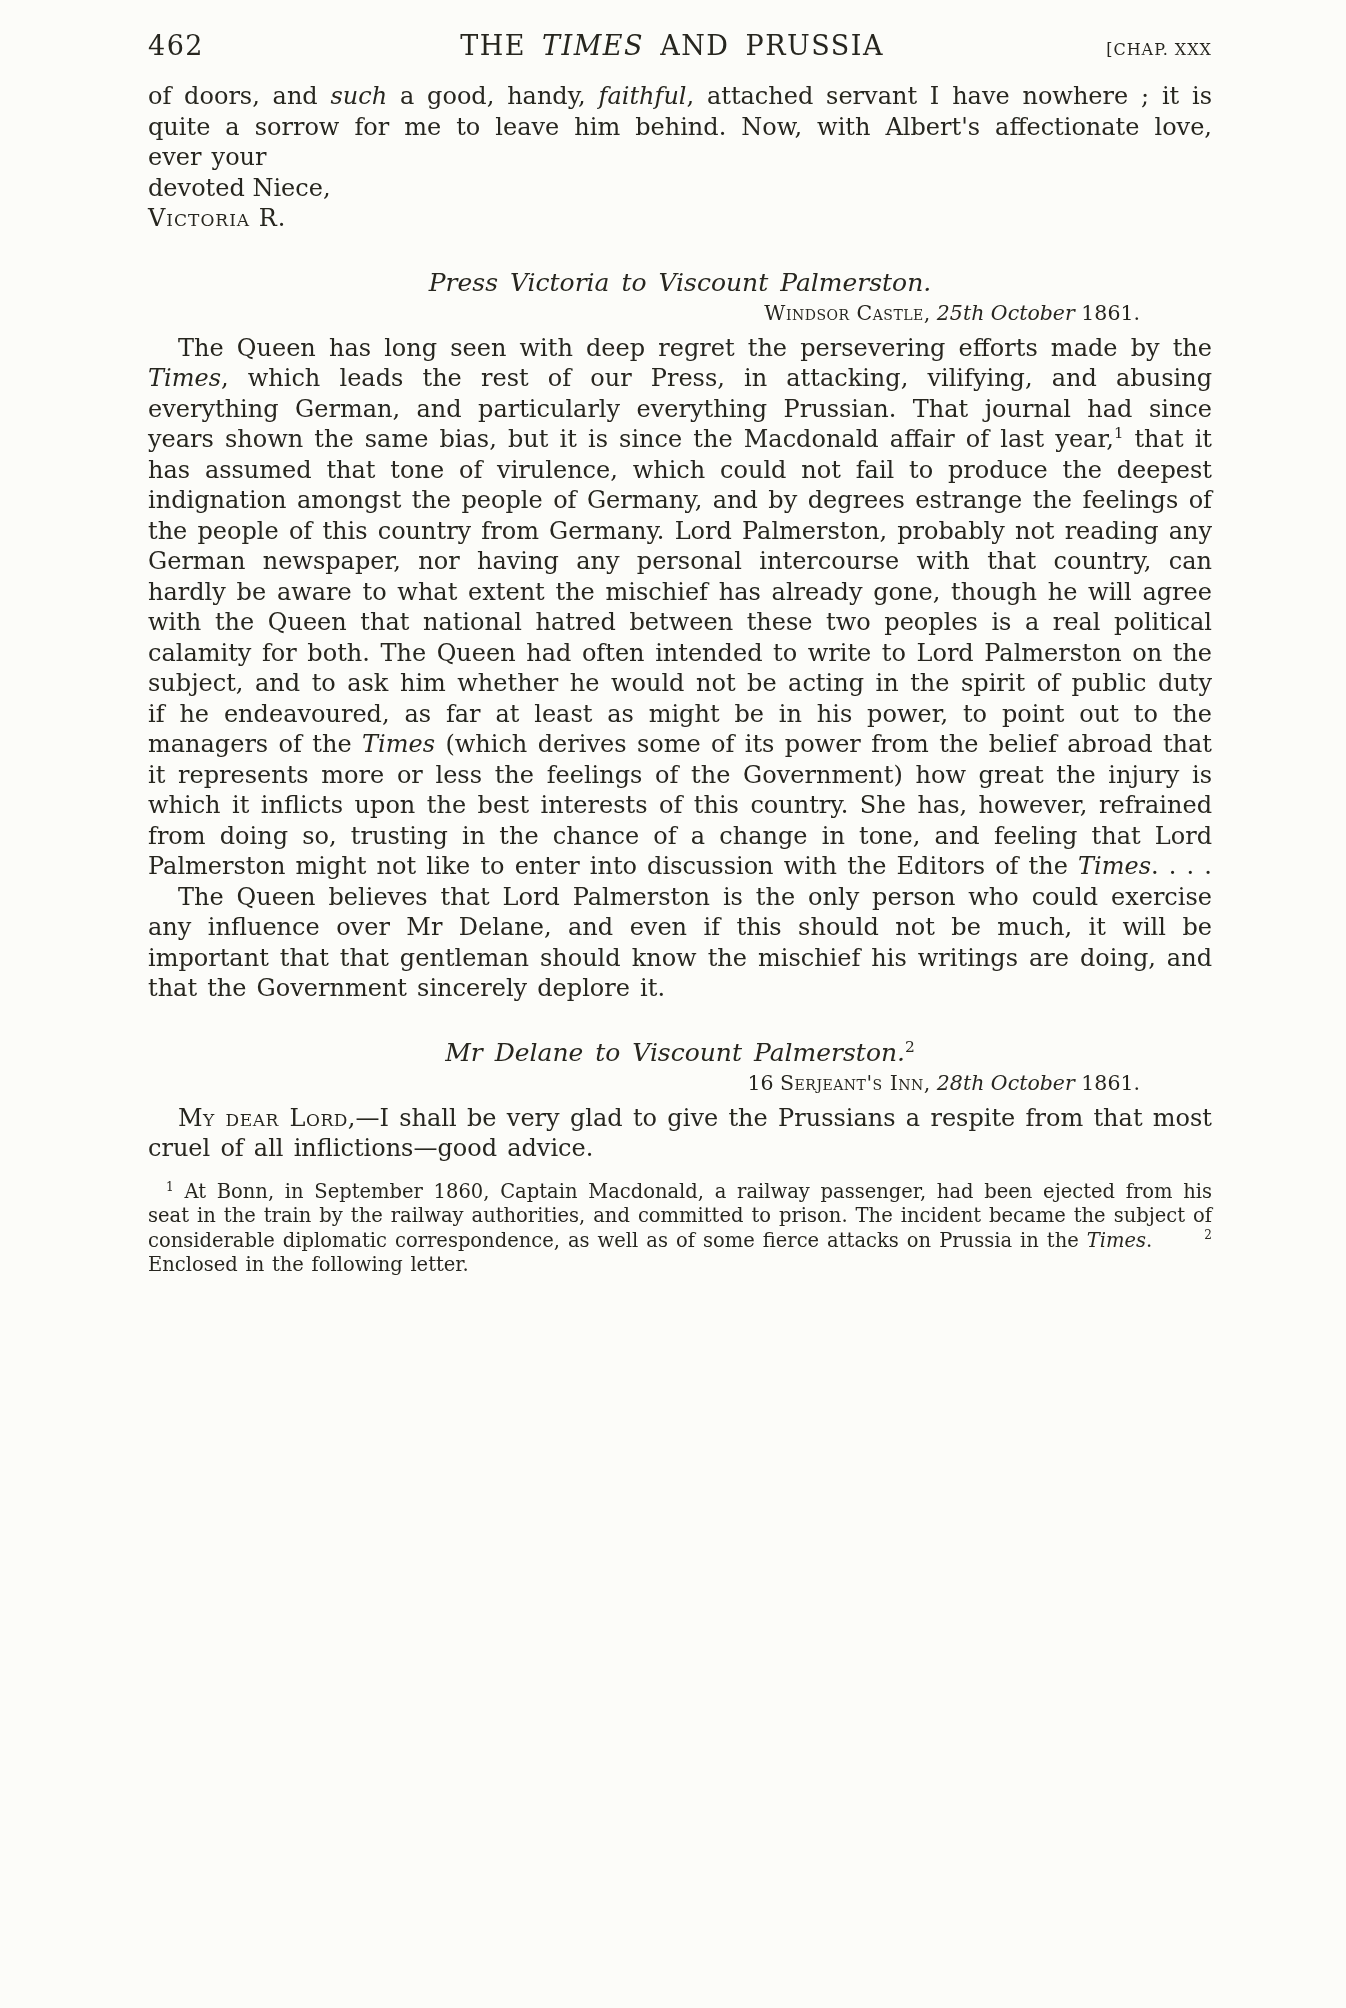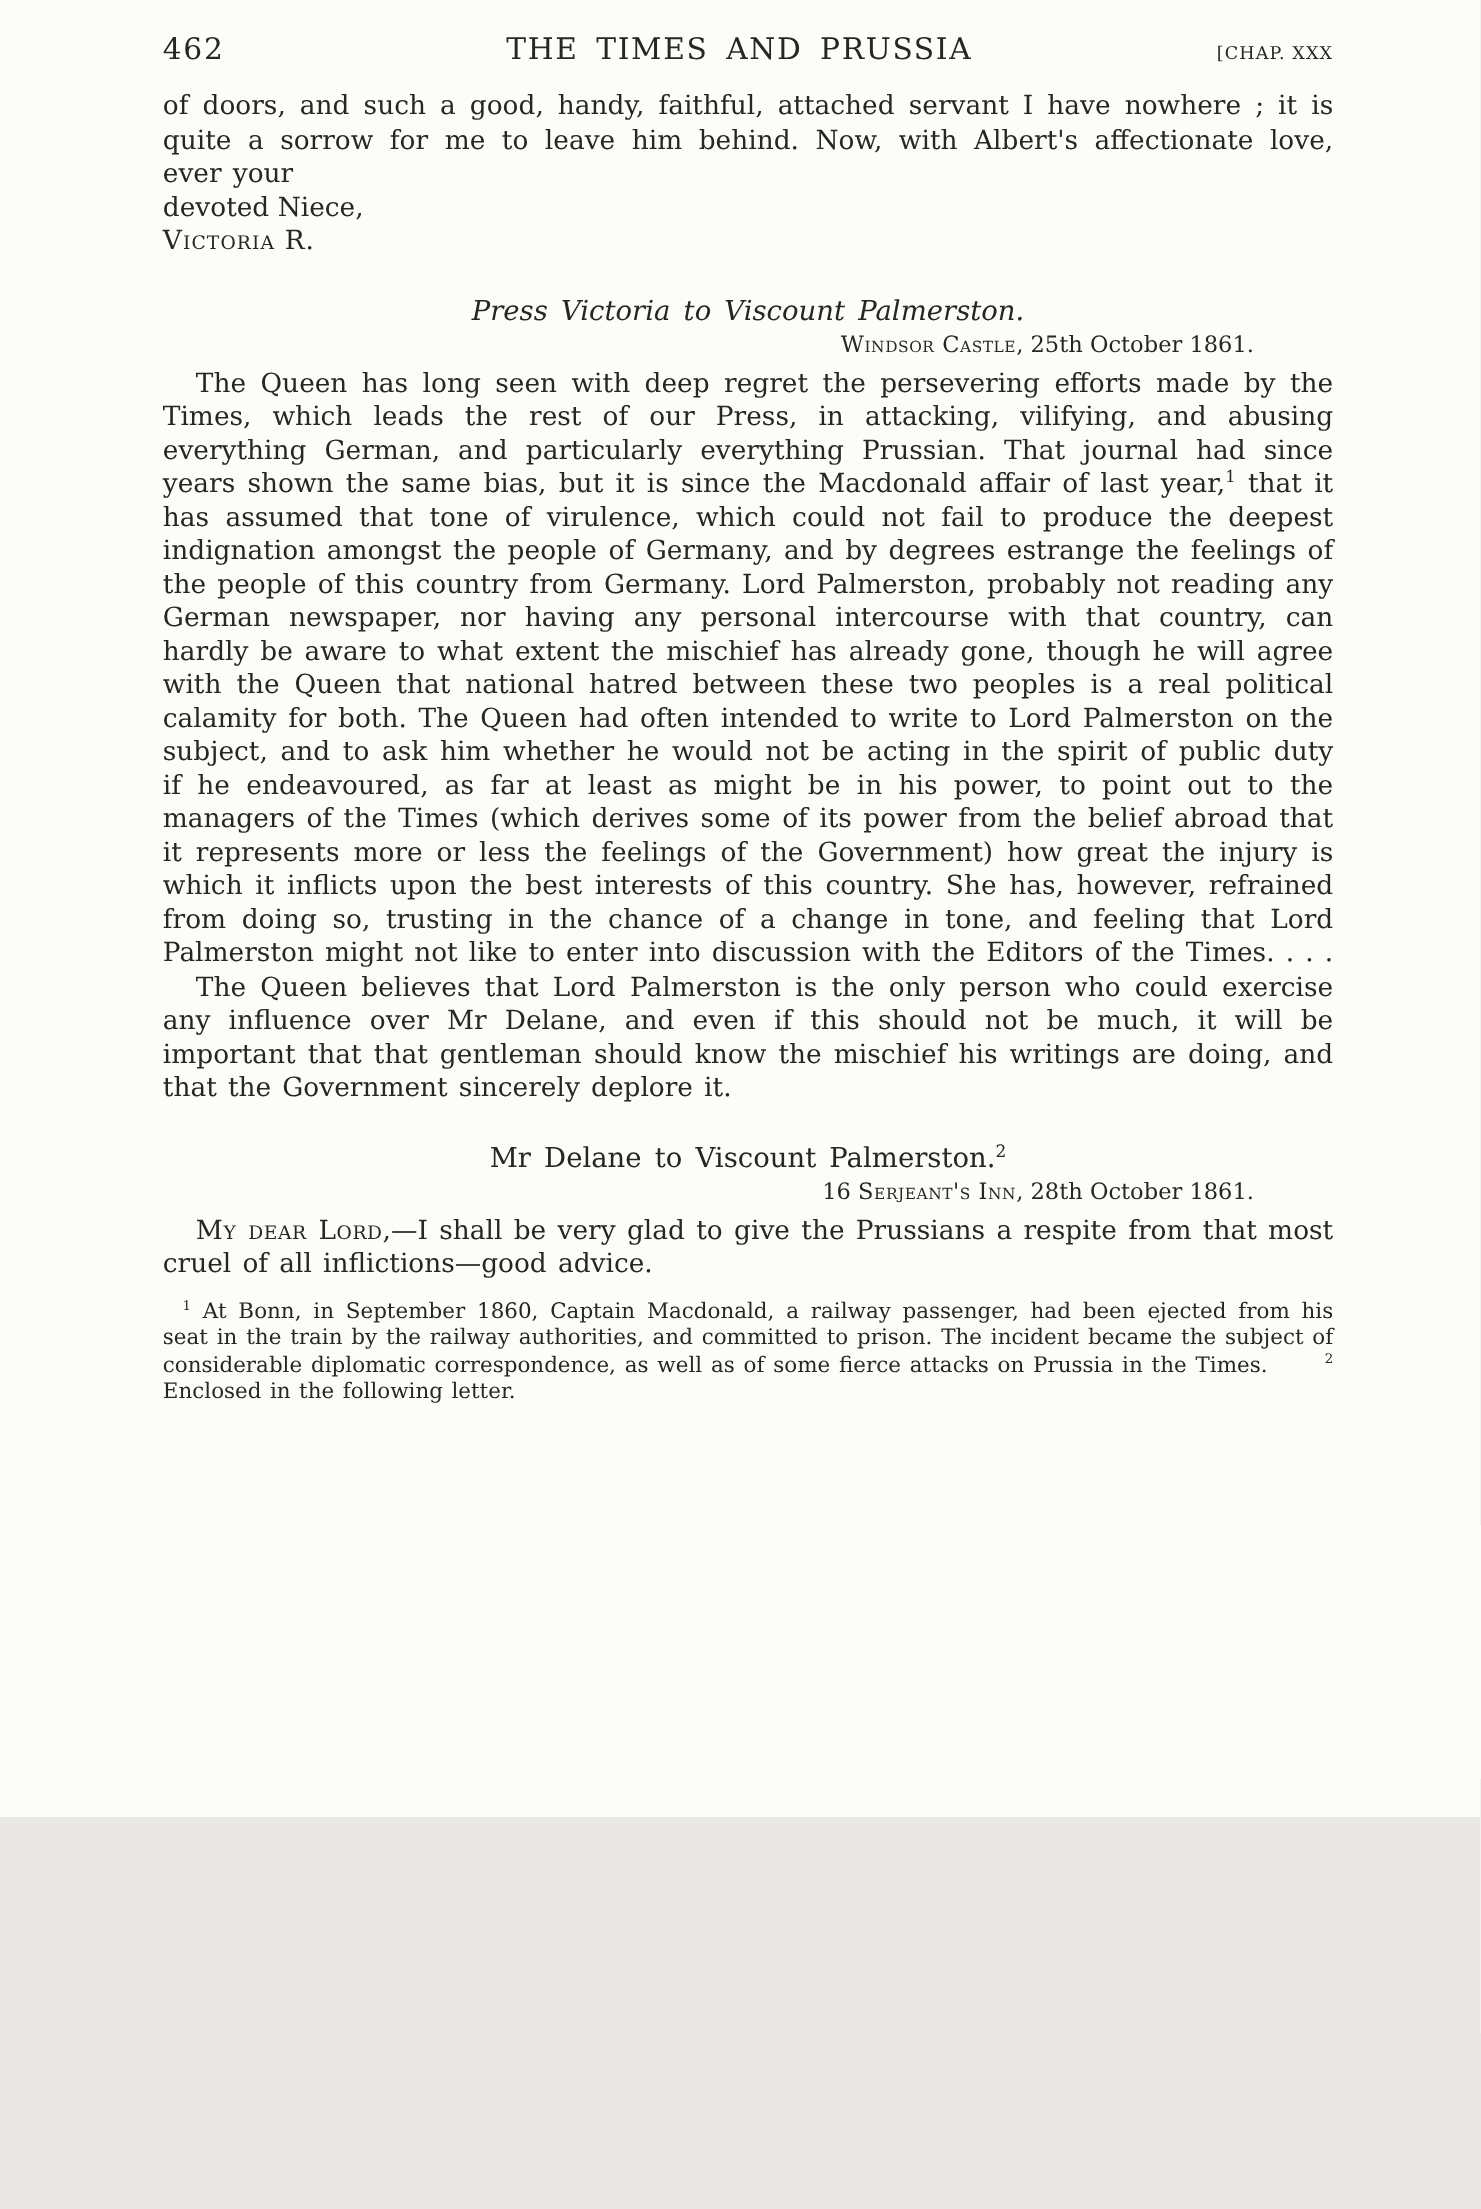--- a/index.html
+++ b/index.html
@@ -1,19 +1,19 @@
 <!DOCTYPE html>
 <html><head>
 <meta charset="utf-8">
 <style>
   html, body { margin: 0; padding: 0; background: #e9e8e4; }
   .page {
     position: relative;
     width: 1346px;
-    height: 1652px;
+    height: 2008px;
     margin: 0 auto;
     background: #fcfcf9;
     color: #27261f;
     font-family: "DejaVu Serif", "Liberation Serif", serif;
     box-sizing: border-box;
     padding: 30px 134px 0 148px;
     overflow: hidden;
   }
   .header {
     display: flex;
@@ -61,21 +61,21 @@
 
   .footnotes {
     font-size: 19.5px;
     line-height: 24.5px;
     text-align: justify;
     text-indent: 18px;
     word-spacing: 1.5px;
     margin-top: 16px;
   }
 
-  .s-i { }
+  .s-i { font-style: italic; }
   .s-sc { font-variant: small-caps; letter-spacing: 0.5px; }
   .s-sup { vertical-align: super; font-size: 0.62em; line-height: 0; }
   .s-supg { vertical-align: super; font-size: 0.62em; line-height: 0; padding-left: 52px; }
 </style>
 </head>
 <body>
 
 <div class="page">
 
   <div class="header">

